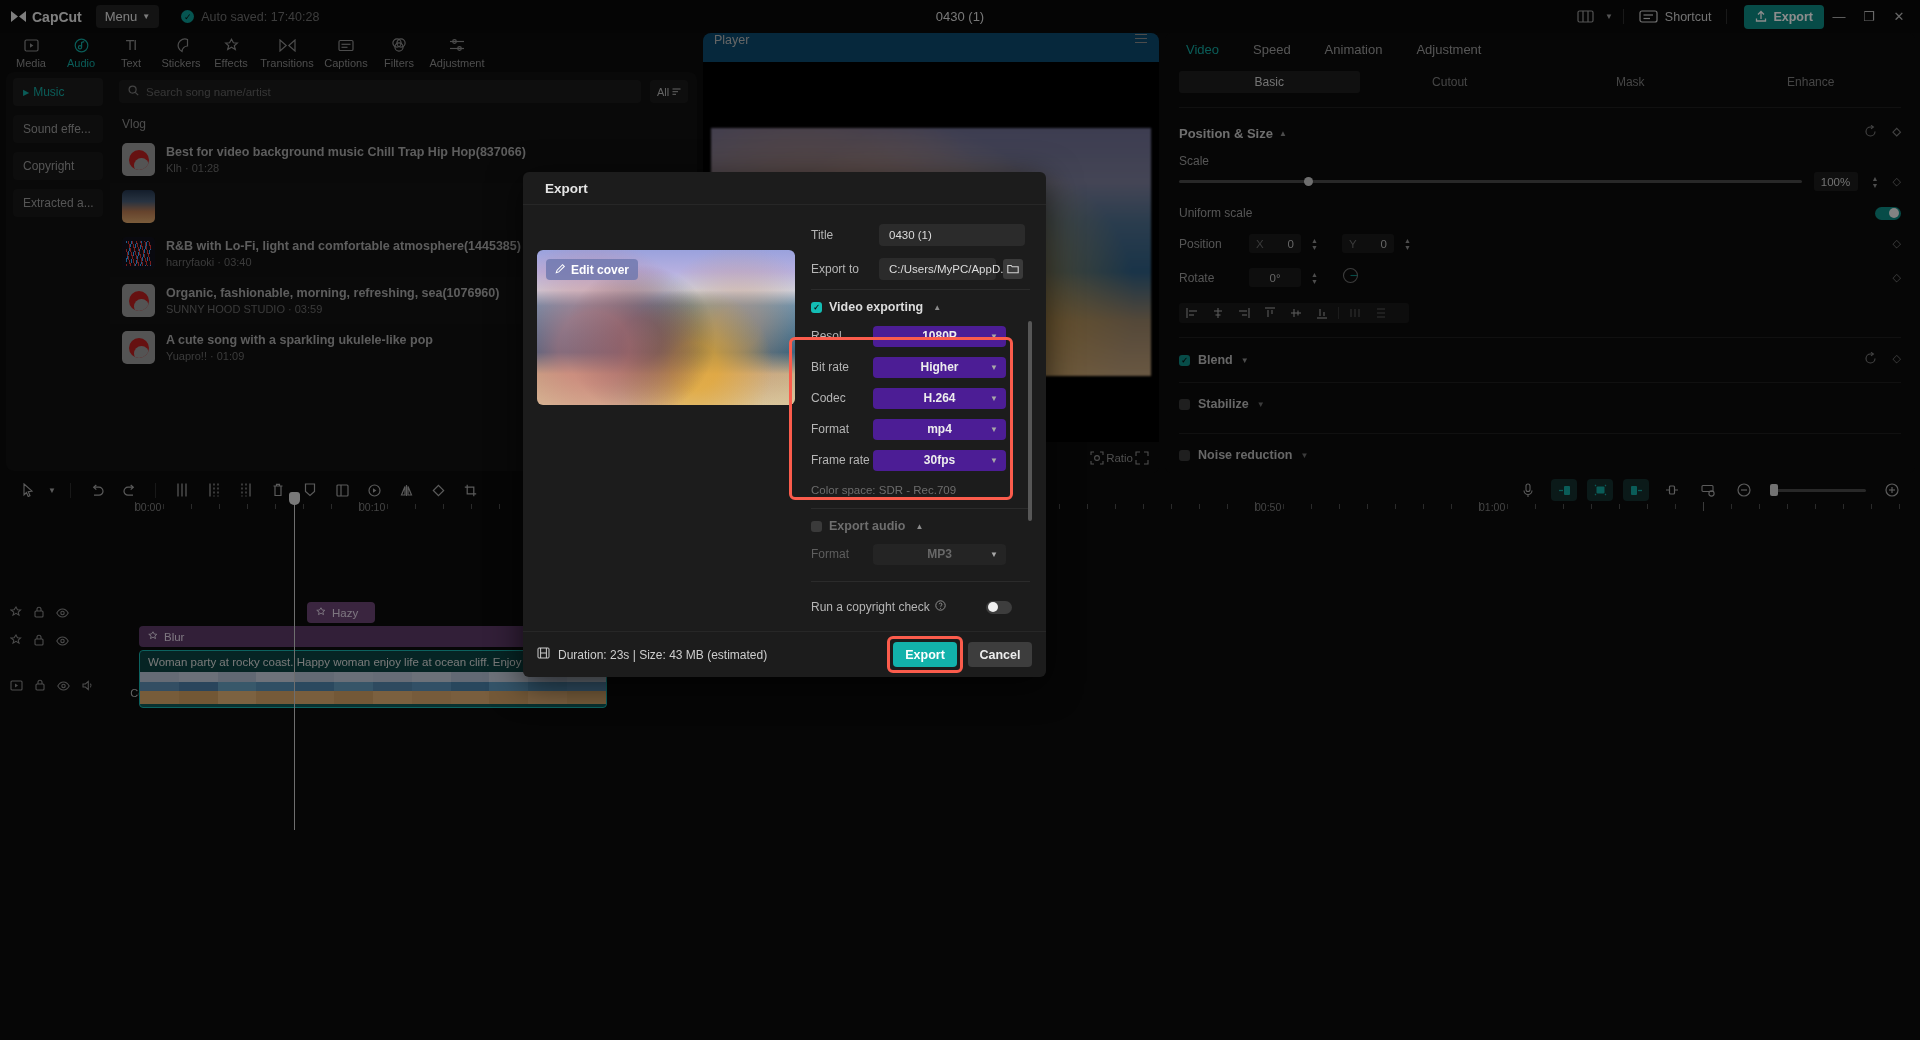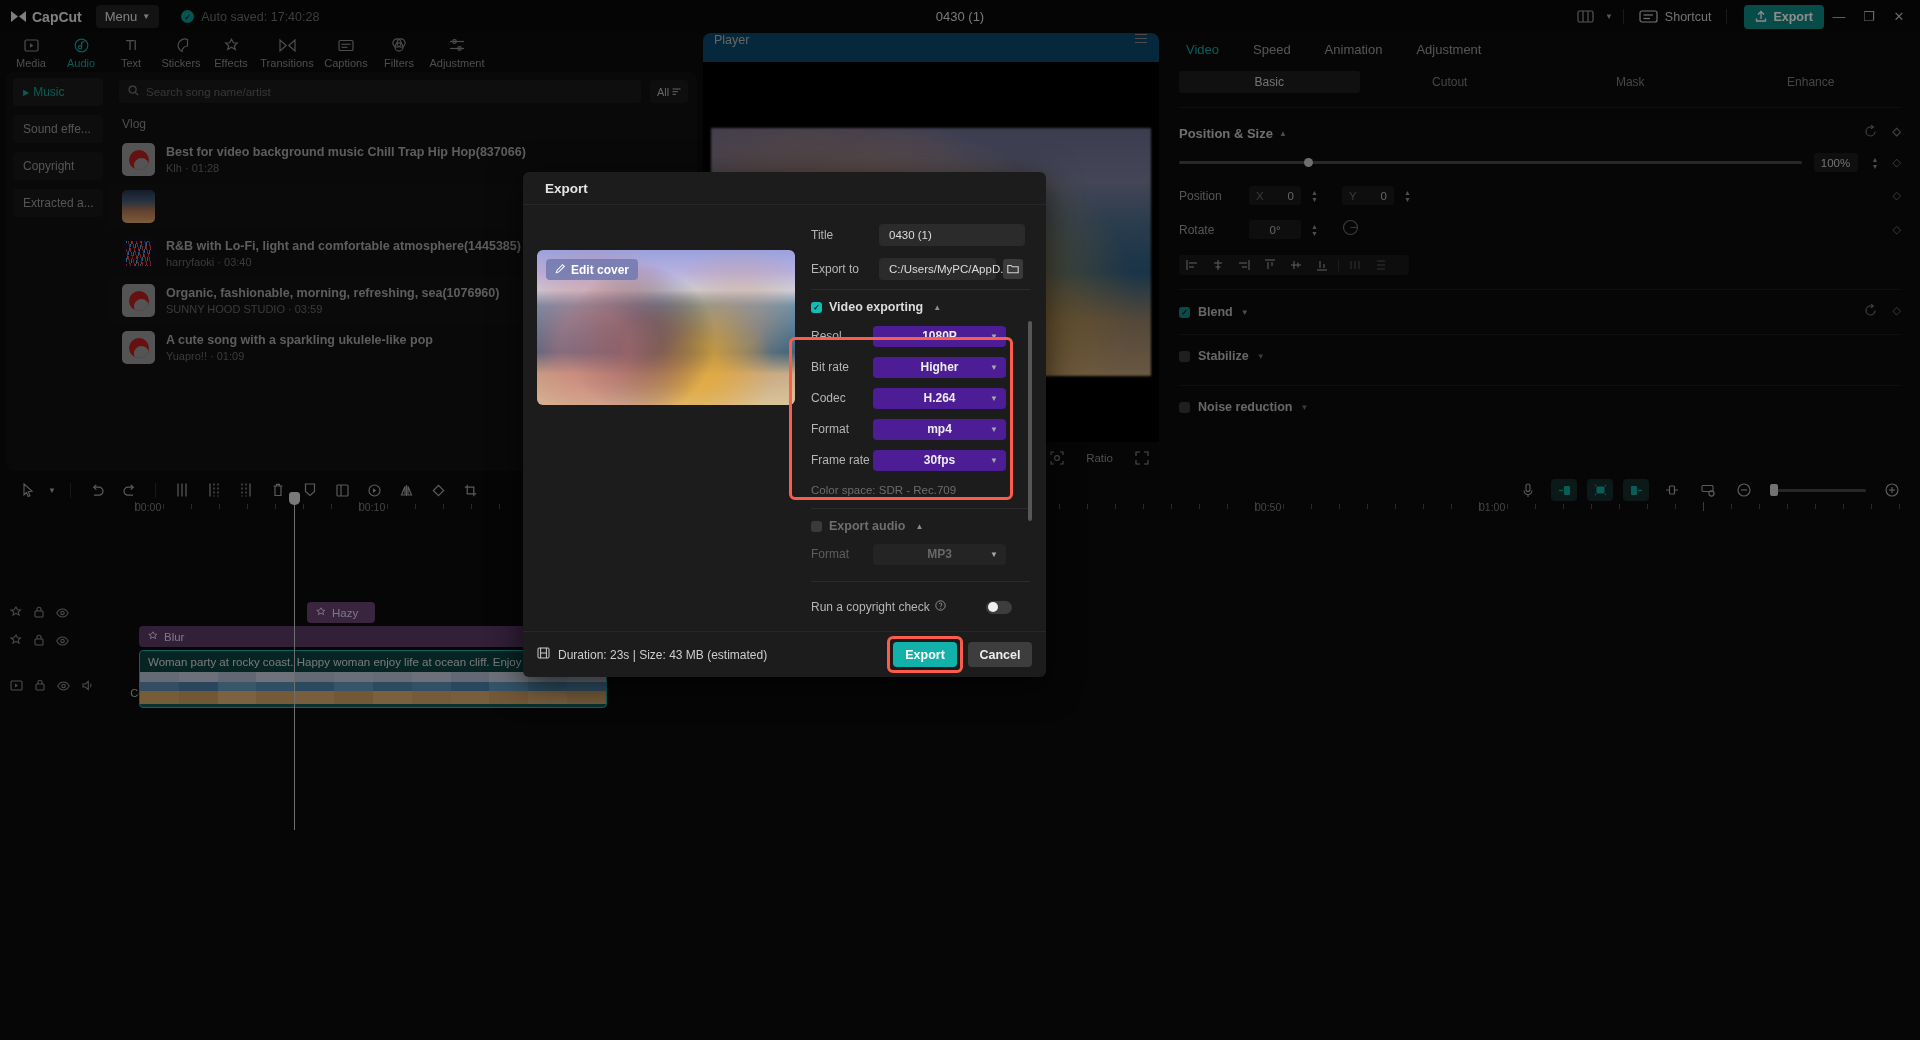--- a/index.html
+++ b/index.html
@@ -85,36 +85,36 @@
   .video {
     width:440px; height:248px;
     background:
       radial-gradient(circle at 22% 62%, rgba(201,140,96,0.55) 0 22%, transparent 55%),
       radial-gradient(circle at 47% 55%, rgba(225,176,146,0.45) 0 18%, transparent 52%),
       radial-gradient(circle at 63% 70%, rgba(226,168,60,0.55) 0 14%, transparent 45%),
       linear-gradient(#6f6f93 0%,#7d7f9c 22%,#4e6f8e 38%,#2f5f84 58%,#9a8468 78%,#c0a079 100%);
     filter: blur(1px);
   }
   .playerfoot { position:absolute; left:0; bottom:0; width:456px; height:31px; display:flex; align-items:center; padding:0 10px; gap:12px; color:#8f8f8f; font-size:11.5px;}
-  .pf-right { margin-left:auto; display:flex; align-items:center; gap:22px;}
+  .pf-right { margin-left:auto; display:flex; align-items:center; gap:2px;}
   .pf-ic { cursor:pointer; display:flex; align-items:center; }
 
   
   .rightpanel { position:absolute; left:1165px; top:33px; width:750px; height:440px; background:#0c0c0c; border-radius:8px; padding:0 14px;}
   .rtabs { display:flex; gap:34px; height:33px; align-items:center; padding-left:7px;}
   .rtab { font-size:13px; color:#9d9d9d; cursor:pointer; }
   .rtab.active { color:#13a8a0; }
   .subtabs { display:flex; margin-top:5px; }
   .subtab { flex:1; height:22px; display:flex; align-items:center; justify-content:center; font-size:12px; color:#7f7f7f; cursor:pointer; border-radius:3px;}
   .subtab.active { background:#1e1e1e; color:#d2d2d2;}
   .secthead { display:flex; align-items:center; margin-top:17px; font-size:13px; font-weight:bold; color:#c8c8c8; }
   .secthead .caret { font-size:8px; margin-left:6px; color:#8b8b8b;}
   .secthead .right { margin-left:auto; display:flex; gap:16px; color:#7c7c7c;}
   .rowlbl { font-size:12px; color:#9c9c9c; }
-  .sliderrow { display:flex; align-items:center; margin-top:12px; gap:12px;}
+  .sliderrow { display:flex; align-items:center; margin-top:4px; gap:12px;}
   .track { flex:1; height:3px; background:#4a4a4a; border-radius:2px; position:relative;}
   .knob { position:absolute; width:9px; height:9px; border-radius:50%; background:#c9c9c9; top:-3px; left:20%;}
   .numbox { width:44px; height:19px; background:#1d1d1d; border-radius:3px; display:flex; align-items:center; justify-content:center; font-size:11.5px; color:#cfcfcf;}
   .stepper { width:11px; height:19px; display:flex; flex-direction:column; align-items:center; justify-content:center; color:#8d8d8d; font-size:7px;}
   .diamond { color:#7b7b7b; font-size:11px;}
   .togglerow { display:flex; align-items:center; margin-top:15px;}
   .toggle { margin-left:auto; width:26px; height:13px; border-radius:7px; background:#0e8a84; position:relative;}
   .toggle:after{content:"";position:absolute;width:10px;height:10px;border-radius:50%;background:#eee;right:2px;top:1.5px;}
   .fieldrow { display:flex; align-items:center; margin-top:14px; gap:8px;}
   .xybox { width:52px; height:19px; background:#1a1a1a; border-radius:3px; display:flex; align-items:center; padding:0 7px; font-size:11.5px; color:#b9b9b9;}
@@ -478,32 +478,37 @@
       <span class="caret">▲</span>
       <span class="right">
         <span><svg width="13" height="13" viewBox="0 0 13 13" fill="none" stroke="#7c7c7c" stroke-width="1.1">
               <path d="M11 6.5A4.5 4.5 0 1 1 6.5 2H9"></path>
               <path d="M7 0.3L9.4 2 7 3.7"></path>
             </svg></span>
         <span class="diamond">◇</span>
       </span>
     </div>
 
+    <div style="margin-top:13px" class="rowlbl">Scale</div>
     <div class="sliderrow">
       <div class="track">
           <div class="knob"></div>
         </div>
       <div class="numbox">100%</div>
       <div class="stepper">
           <span>▲</span>
           <span>▼</span>
         </div>
       <span class="diamond">◇</span>
     </div>
 
+    <div class="togglerow">
+      <span class="rowlbl">Uniform scale</span>
+      <span class="toggle"></span>
+    </div>
 
     <div class="fieldrow">
       <span class="rowlbl" style="width:62px">Position</span>
       <span class="xybox">
         <span class="axis">X</span>
         <span class="val">0</span>
       </span>
       <span class="stepper">
           <span>▲</span>
           <span>▼</span>

